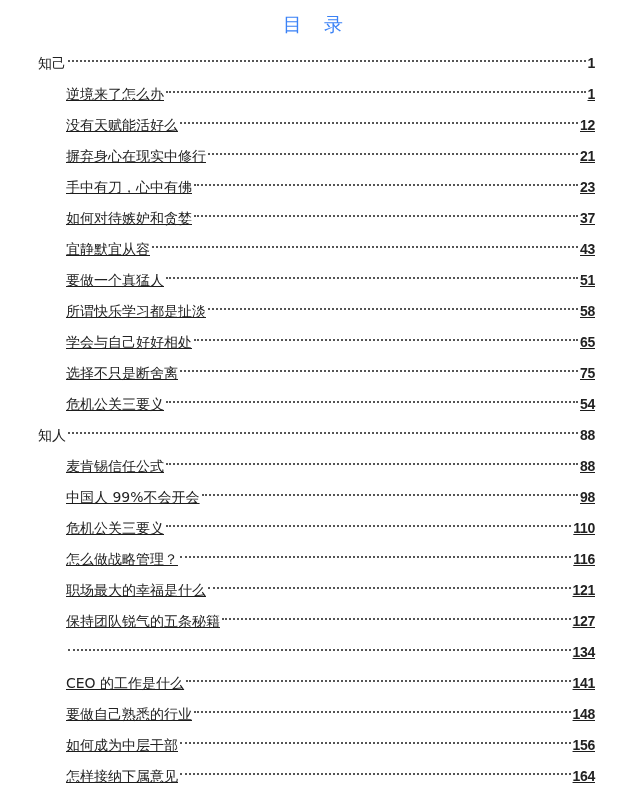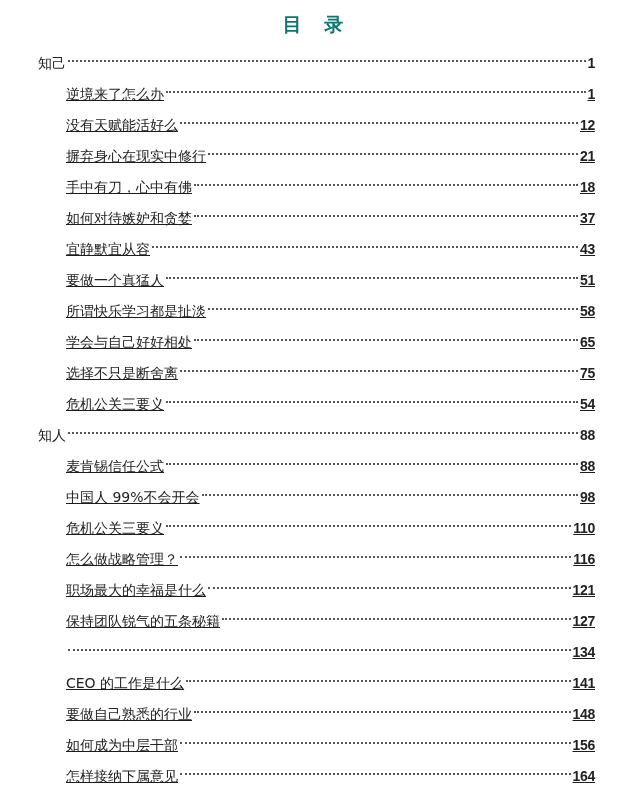--- a/index.html
+++ b/index.html
@@ -22,23 +22,23 @@
       width: 634px;
       height: 800px;
     }
     .toc-title {
       position: absolute;
       left: 0;
       width: 634px;
       top: 12px;
       text-align: center;
       font-size: 19px;
-      font-weight: bold;
+      font-weight: normal;
       letter-spacing: 8px;
-      color: #0f766e;
+      color: #3b82f6;
     }
     .toc-list {
       position: absolute;
       left: 0;
       top: 48px;
       width: 634px;
       margin: 0;
       padding: 0;
       list-style: none;
     }
@@ -98,21 +98,21 @@
       <span class="toc-page">12</span>
     </div>
     <div class="toc-row level-2" style="top:97px">
       <span class="toc-label">摒弃身心在现实中修行</span>
       <span class="toc-leader"></span>
       <span class="toc-page">21</span>
     </div>
     <div class="toc-row level-2" style="top:128px">
       <span class="toc-label">手中有刀，心中有佛</span>
       <span class="toc-leader"></span>
-      <span class="toc-page">18</span>
+      <span class="toc-page">23</span>
     </div>
     <div class="toc-row level-2" style="top:159px">
       <span class="toc-label">如何对待嫉妒和贪婪</span>
       <span class="toc-leader"></span>
       <span class="toc-page">37</span>
     </div>
     <div class="toc-row level-2" style="top:190px">
       <span class="toc-label">宜静默宜从容</span>
       <span class="toc-leader"></span>
       <span class="toc-page">43</span>

